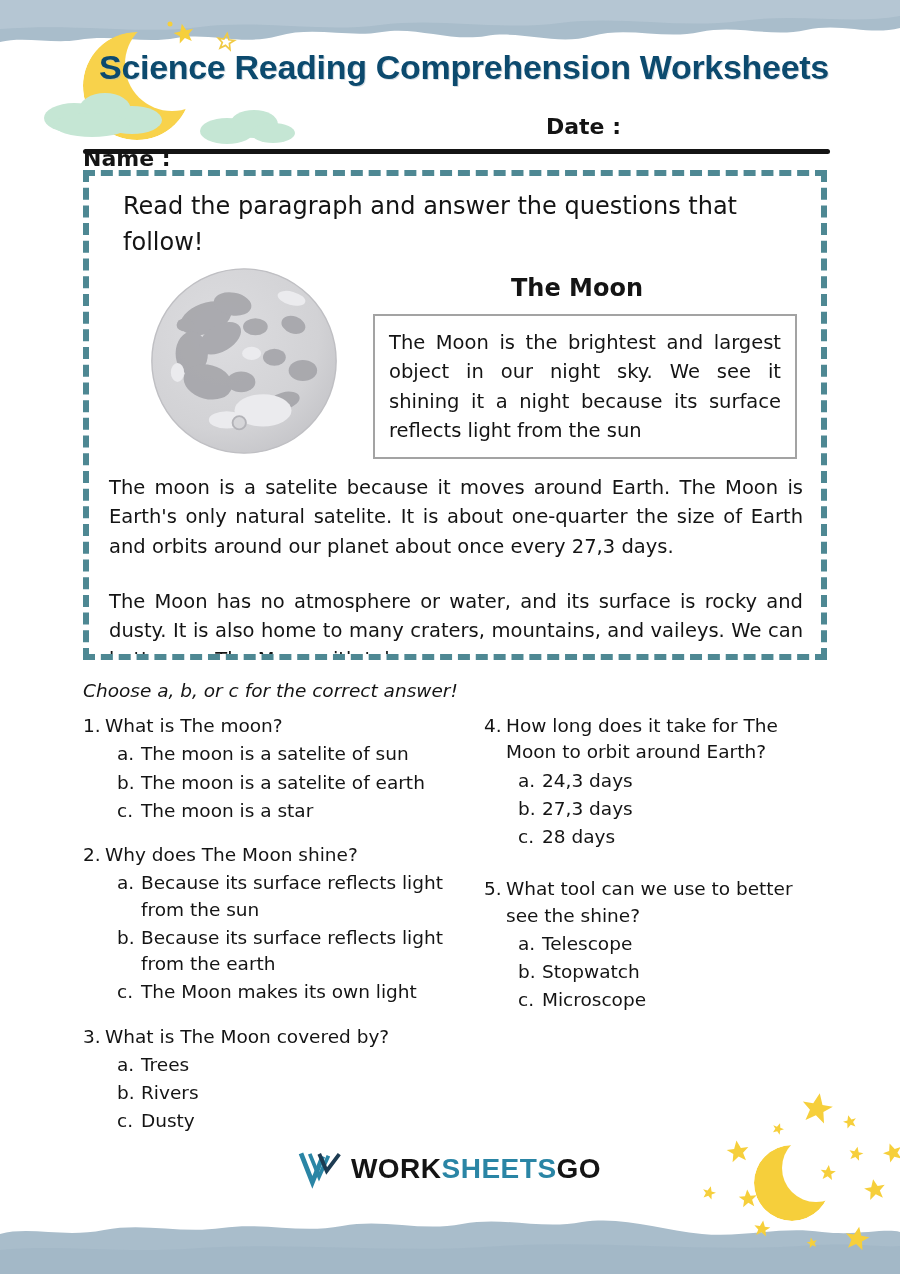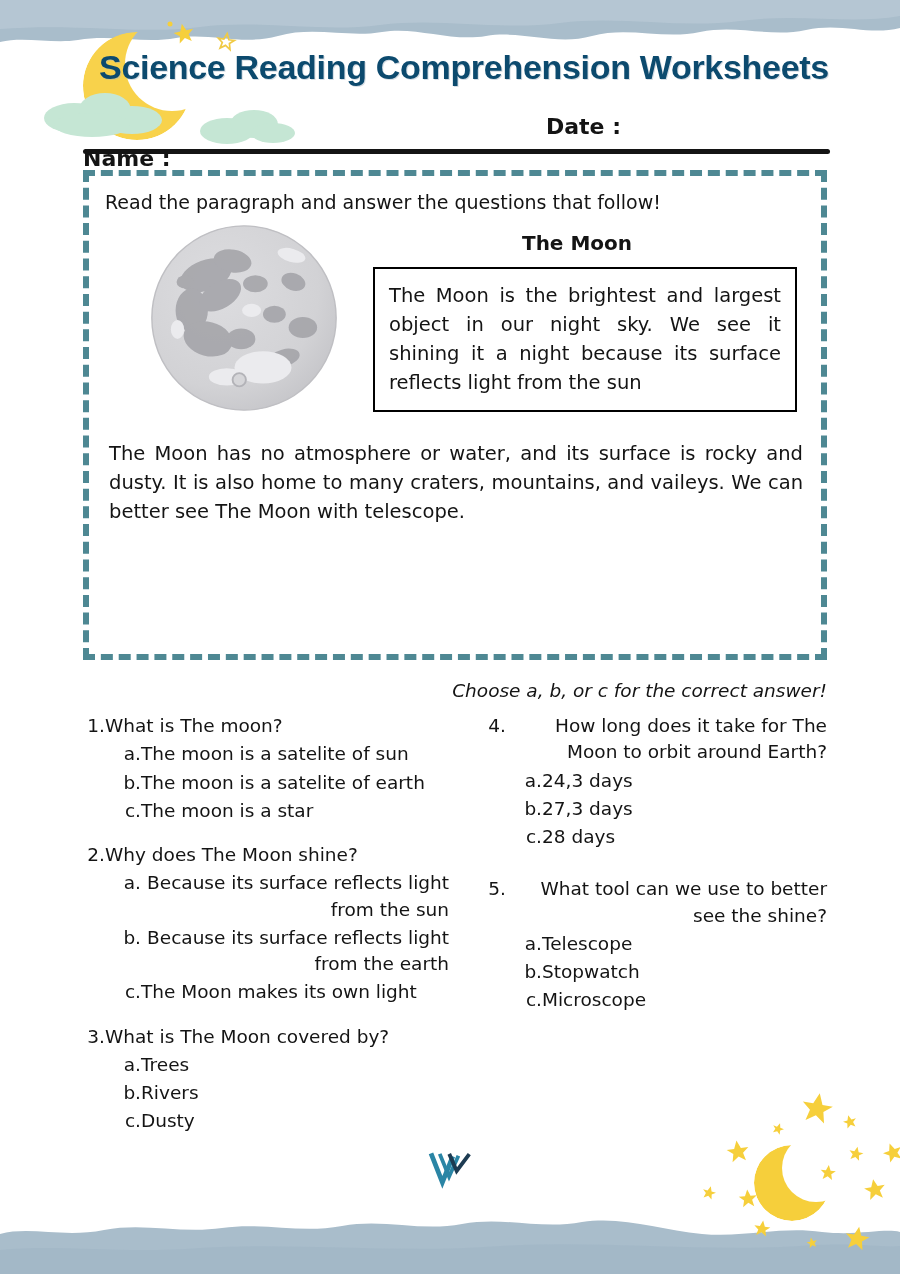--- a/index.html
+++ b/index.html
@@ -19,32 +19,32 @@
     letter-spacing:-0.3px;color:#0c4a6e;white-space:nowrap;
     text-shadow:1px 1px 0 rgba(165,180,195,0.45);
   }
   .name-label{position:absolute;left:83px;top:112px;font-size:22px;font-weight:bold;margin-top:34px;}
   .date-label{position:absolute;left:546px;top:114px;font-size:22px;font-weight:bold;}
   .divider{position:absolute;left:83px;top:149px;width:747px;height:5px;background:#141414;border-radius:3px;}
   .passage-box{
     position:absolute;left:83px;top:170px;width:744px;height:490px;box-sizing:border-box;
     border:6px dashed #4e8893;padding:12px 16px;overflow:hidden;
   }
-  .passage-instruction{font-size:19px;line-height:1.5;margin-left:0;}
+  .passage-instruction{font-size:24px;line-height:1.5;margin-left:18px;}
   .passage-row{display:flex;margin-top:4px;}
   .moon-image{width:190px;height:190px;flex:none;margin:2px 18px 0 44px;}
   .intro-col{flex:1;min-width:0;padding-right:8px;}
-  .passage-heading{margin:10px 0 12px;text-align:center;font-weight:bold;font-size:20px;}
+  .passage-heading{margin:10px 0 12px;text-align:center;font-weight:bold;font-size:24px;}
   .intro-box{
-    border:2px solid #000000;padding:12px 14px;margin-left:16px;
+    border:2px solid #a3a3a3;padding:12px 14px;margin-left:16px;
     font-size:19.5px;line-height:1.5;text-align:justify;
   }
   .passage-p{font-size:19.5px;line-height:1.5;text-align:justify;margin:14px 2px 0 4px;}
   .passage-p.p3{margin-top:26px;}
-  .quiz{position:absolute;left:83px;top:680px;width:744px;text-align:right;}
+  .quiz{position:absolute;left:83px;top:680px;width:744px;}
   .quiz-instruction{font-style:italic;font-size:18.5px;margin-bottom:12px;}
   .quiz-columns{display:flex;}
   .quiz-col.left{width:401px;flex:none;}
   .quiz-col.right{flex:1;min-width:0;}
   .question{margin-bottom:18px;font-size:18.5px;line-height:1.42;}
   .q-head{display:flex;}
   .q-num{width:22px;flex:none;}
   .q-text{max-width:340px;}
   .option{display:flex;margin-left:34px;margin-top:2px;}
   .opt-letter{width:24px;flex:none;}
@@ -137,20 +137,21 @@
           <ellipse cx="30" cy="112" rx="7" ry="10"></ellipse>
           <ellipse cx="108" cy="92" rx="10" ry="7"></ellipse>
         </g>
         <circle cx="95" cy="165" r="7" fill="#d6d6d9" stroke="#b3b3b8" stroke-width="2"></circle>
       </svg>
       <div class="intro-col">
         <div class="passage-heading">The Moon</div>
         <div class="intro-box">The Moon is the brightest and largest object in our night sky. We see it shining it a night because its surface reflects light from the sun</div>
       </div>
     </div>
+    <p class="passage-p">The moon is a satelite because it moves around Earth. The Moon is Earth's only natural satelite. It is about one-quarter the size of Earth and orbits around our planet about once every 27,3 days.</p>
     <p class="passage-p p3">The Moon has no atmosphere or water, and its surface is rocky and dusty. It is also home to many craters, mountains, and vaileys. We can better see The Moon with telescope.</p>
   </div>
 
   <div class="quiz">
     <div class="quiz-instruction">Choose a, b, or c for the correct answer!</div>
     <div class="quiz-columns">
       <div class="quiz-col left">
 
         <div class="question">
           <div class="q-head">
@@ -253,20 +254,21 @@
       </div>
     </div>
   </div>
 
   <div class="footer-logo">
     <svg width="42" height="34" viewBox="0 0 44 34">
       <path d="M3,3 L14,31 L24,6" fill="none" stroke="#2a85a5" stroke-width="5" stroke-linecap="square"></path>
       <path d="M12,3 L21,25 L30,5" fill="none" stroke="#2a85a5" stroke-width="4" stroke-linecap="square"></path>
       <path d="M22,3 L29,19 L41,3" fill="none" stroke="#1d3b52" stroke-width="4" stroke-linecap="square"></path>
     </svg>
+    <div class="logo-text"><span>WORK</span><span class="teal">SHEETS</span><span>GO</span></div>
   </div>
 
   <svg class="decor-moon" width="220" height="150" viewBox="0 0 220 150">
     <defs>
       <mask id="mBR">
         <rect x="0" y="0" width="220" height="150" fill="black"></rect>
         <circle cx="112" cy="108" r="38" fill="white"></circle>
         <circle cx="136" cy="93" r="34" fill="black"></circle>
       </mask>
     </defs>

